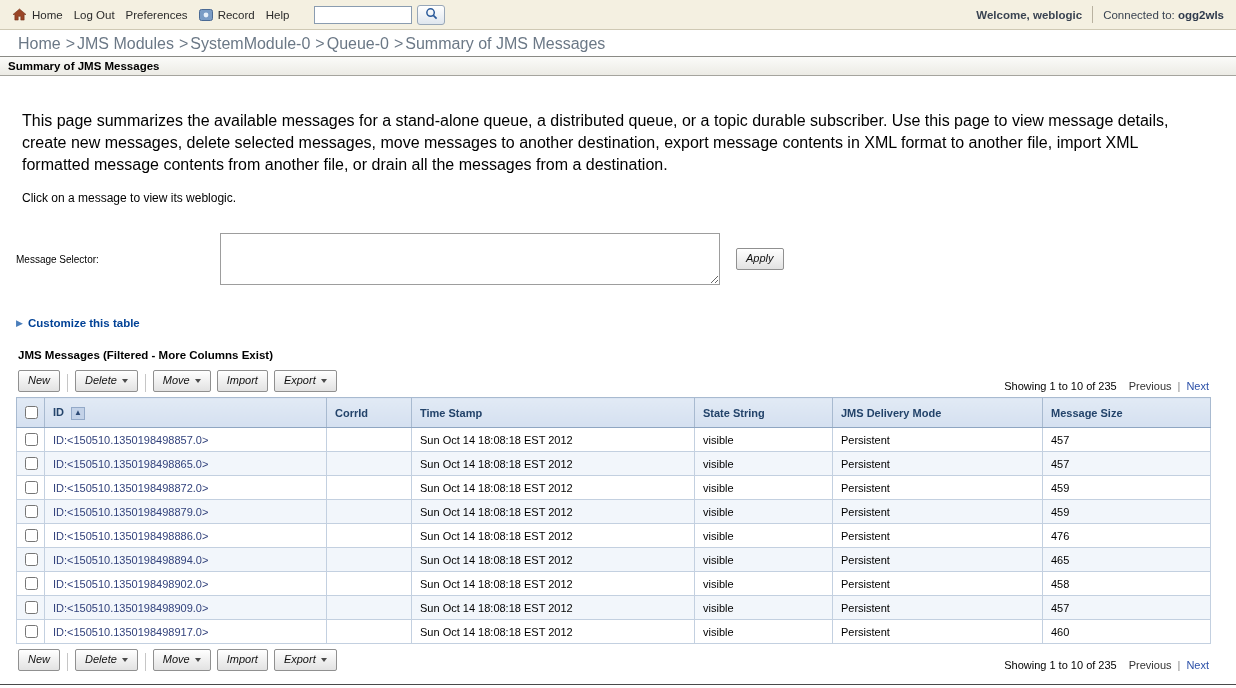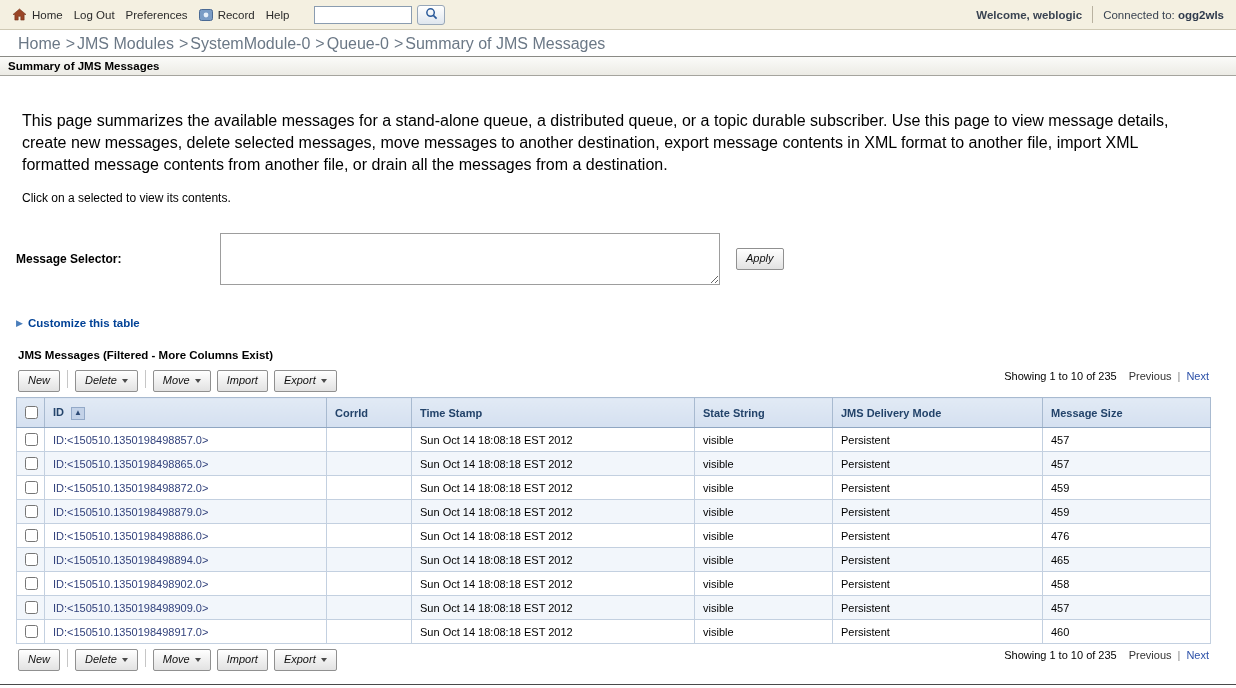--- a/index.html
+++ b/index.html
@@ -57,36 +57,36 @@
     border-bottom: 1px solid #a5a49e;
     padding: 3px 8px; font-size: 11.5px; font-weight: bold;
   }
 
   
   .content { flex: 1 1 auto; padding: 6px 25px 0 16px; overflow: hidden; }
   .desc { margin: 28px 6px 0; font-size: 16px; line-height: 1.38; max-width: 1165px; }
   .instruction { margin: 15px 6px 0; font-size: 12px; }
 
   .selector-row { display: flex; align-items: center; margin: 28px 0 0 0; }
-  .selector-label { font-weight: bold; font-size: 12px; width: 204px; padding-left: 0; }
+  .selector-label { font-weight: normal; font-size: 10px; width: 204px; padding-left: 0; }
   .selector-textarea {
     width: 500px; height: 52px; border: 1px solid #9d9d9d;
     font-family: "Liberation Sans", sans-serif; font-size: 12px;
     resize: both; padding: 2px 4px;
   }
   .apply-btn { margin-left: 16px; }
 
   .customize-row { margin: 32px 0 0 0; display: flex; align-items: center; font-size: 11.5px; }
   .customize-arrow { color: #4a7ebb; font-size: 9px; margin-right: 5px; line-height: 1; }
   .customize-link { color: #024296; font-weight: bold; text-decoration: none; cursor: pointer; }
 
   .table-title { margin: 20px 0 4px 2px; font-weight: bold; font-size: 11.5px; }
 
   
-  .toolbar { display: flex; align-items: flex-start; padding: 5px 2px; font-size: 11px; }
+  .toolbar { display: flex; align-items: flex-end; padding: 5px 2px; font-size: 11px; }
   .btn {
     font-family: "Liberation Sans", sans-serif; font-size: 11px;
     padding: 2px 9px 3px;
     background: linear-gradient(#ffffff, #e2e2e2);
     border: 1px solid #909090; border-radius: 2px;
     display: inline-flex; align-items: center; gap: 5px;
     cursor: pointer; color: #111; line-height: 1.35; font-style: italic;
   }
   .group-sep { width: 1px; height: 18px; background: #c6c6c6; margin: 0 7px; }
   .btn-gap { width: 6px; }
@@ -175,21 +175,21 @@
   <a>Home</a><span class="sep">&gt;</span><a>JMS Modules</a><span class="sep">&gt;</span><a>SystemModule-0</a><span class="sep">&gt;</span><a>Queue-0</a><span class="sep">&gt;</span><a>Summary of JMS Messages</a>
 </div>
 
 <div class="titlebar">
   <span>Summary of JMS Messages</span>
 </div>
 
 <div class="content">
 
   <p class="desc">This page summarizes the available messages for a stand-alone queue, a distributed queue, or a topic durable subscriber. Use this page to view message details, create new messages, delete selected messages, move messages to another destination, export message contents in XML format to another file, import XML formatted message contents from another file, or drain all the messages from a destination.</p>
-  <p class="instruction">Click on a selected to view its contents.</p>
+  <p class="instruction">Click on a message to view its weblogic.</p>
 
   <div class="selector-row">
     <span class="selector-label">Message Selector:</span>
     <textarea class="selector-textarea" style=""></textarea>
     <button class="btn apply-btn">
         <span>Apply</span>
       </button>
   </div>
 
   <div class="customize-row">

